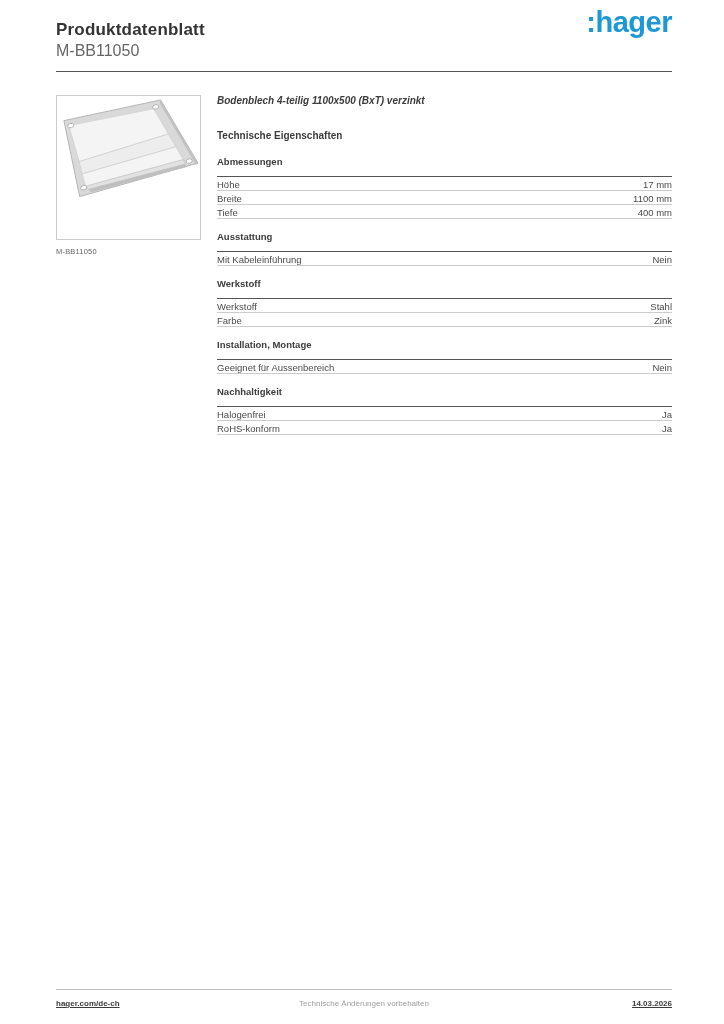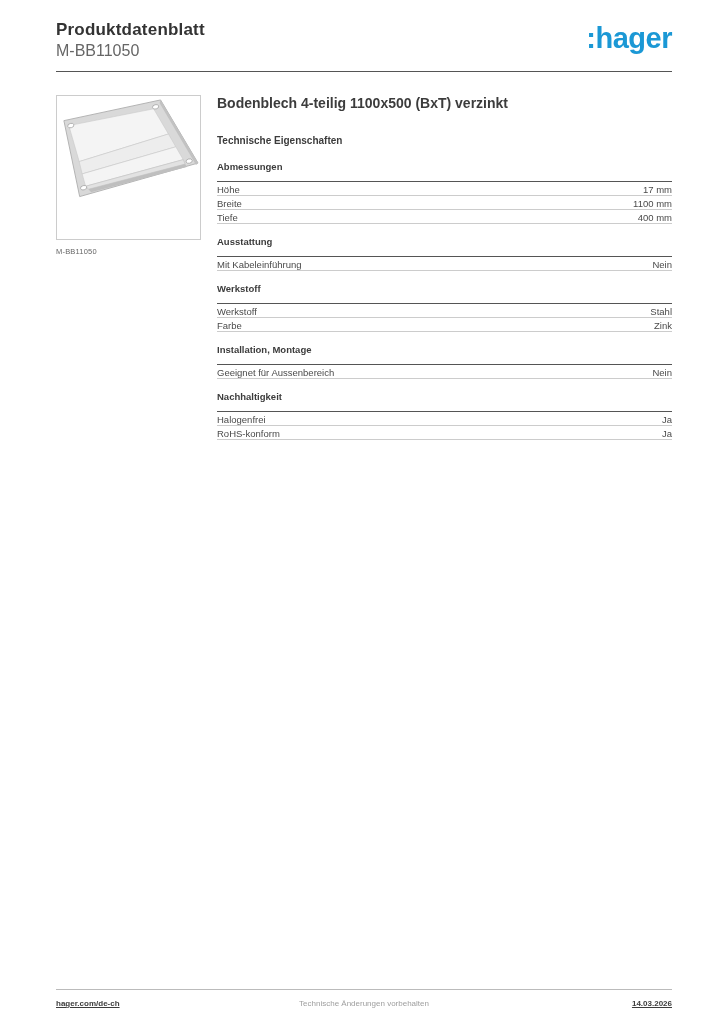--- a/index.html
+++ b/index.html
@@ -12,31 +12,31 @@
     background: #ffffff;
     color: #3c3c3c;
     overflow: hidden;
   }
   
   .header { position: absolute; top: 20px; left: 56px; right: 52px; }
   .header .doc-title { font-size: 17px; font-weight: bold; color: #333333; letter-spacing: 0.2px; }
   .header .doc-subtitle { font-size: 16px; font-weight: normal; color: #666666; margin-top: 2px; }
   .header-rule { position: absolute; top: 71px; left: 56px; right: 52px; border-top: 1px solid #555555; }
   .logo {
-    position: absolute; top: 24px; right: 52px;
+    position: absolute; top: 8px; right: 52px;
     font-size: 29px; font-weight: bold; letter-spacing: -0.5px;
     line-height: 1;
   }
   
   .main { position: absolute; top: 95px; left: 56px; right: 52px; display: flex; }
   .figure-col { width: 145px; flex: 0 0 145px; }
   .figure-box { width: 145px; height: 145px; border: 1px solid #cccccc; background: #ffffff; display: flex; align-items: center; justify-content: center; }
   .figure-caption { margin-top: 7px; font-size: 7.5px; color: #666666; letter-spacing: 0.2px; }
   .specs-col { flex: 1; margin-left: 16px; }
-  .prod-title { font-size: 14px; font-weight: bold; color: #3c3c3c; }
+  .prod-title { font-size: 10px; font-weight: bold; color: #3c3c3c; font-style: italic; }
   .specs-heading { margin-top: 24px; font-size: 10px; font-weight: bold; color: #3c3c3c; }
   .sections { margin-top: 15px; }
   .spec-section + .spec-section { margin-top: 12px; }
   .spec-title {
     font-size: 9.5px; font-weight: bold; color: #3c3c3c;
     padding-bottom: 9px; border-bottom: 1px solid #555555;
   }
   .spec-row {
     display: flex; justify-content: space-between; align-items: flex-end;
     height: 14px; font-size: 9.5px; color: #4a4a4a;

